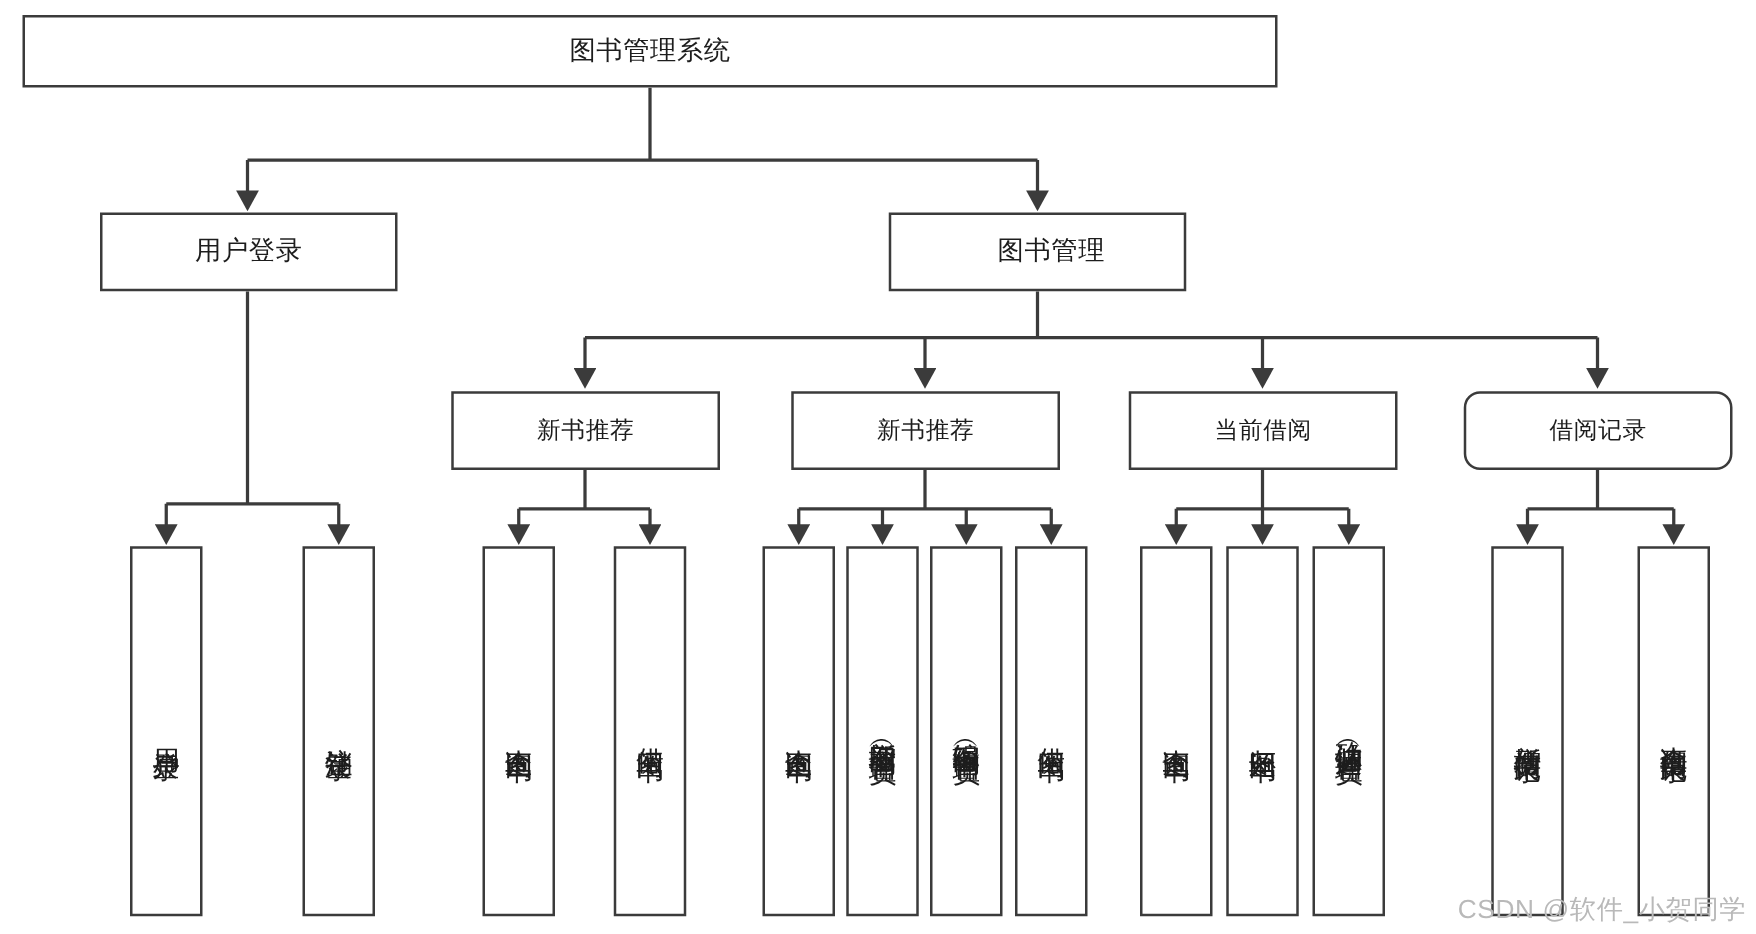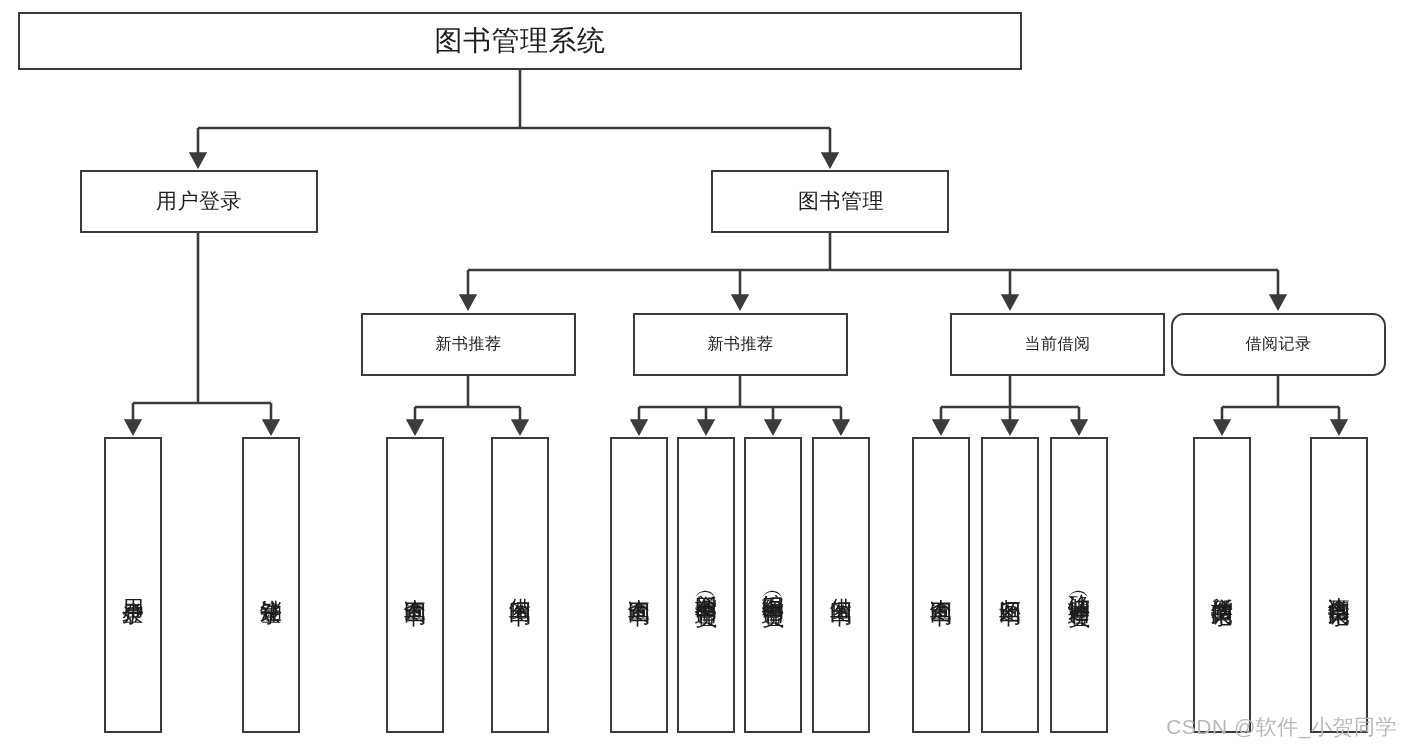--- a/index.html
+++ b/index.html
@@ -22,23 +22,23 @@
     justify-content:center;
     text-align:center;
   }
   .node .lbl{
     font-size:21px;
     line-height:1.15;
     letter-spacing:0.5px;
     color:#1d1d1d;
     white-space:nowrap;
   }
-  .node.root .lbl{font-size:28px;}
+  .node.root .lbl{font-size:21px;}
   .node.tier2 .lbl{font-size:21px;}
-  .node.tier3 .lbl{font-size:16px;}
+  .node.tier3 .lbl{font-size:19px;}
 
   
   .node.leaf{
     align-items:center;
     justify-content:center;
     padding:6px 0;
   }
   .node.leaf .lbl{
     writing-mode:vertical-rl;
     text-orientation:upright;
@@ -130,21 +130,21 @@
   </div>
 
   <div class="node tier3" style="left:361px;top:313px;width:215px;height:63px;">
     <span class="lbl">新书推荐</span>
   </div>
 
   <div class="node tier3" style="left:633px;top:313px;width:215px;height:63px;">
     <span class="lbl">新书推荐</span>
   </div>
 
-  <div class="node tier3" style="left:903px;top:313px;width:215px;height:63px;margin-left:47px;">
+  <div class="node tier3" style="left:903px;top:313px;width:215px;height:63px;">
     <span class="lbl">当前借阅</span>
   </div>
 
   <div class="node tier3" style="left:1171px;top:313px;width:215px;height:63px;border-radius:13px;">
     <span class="lbl">借阅记录</span>
   </div>
 
   <div class="node leaf" style="left:104px;top:437px;width:58px;height:296px;">
     <span class="lbl">用户登录</span>
   </div>

